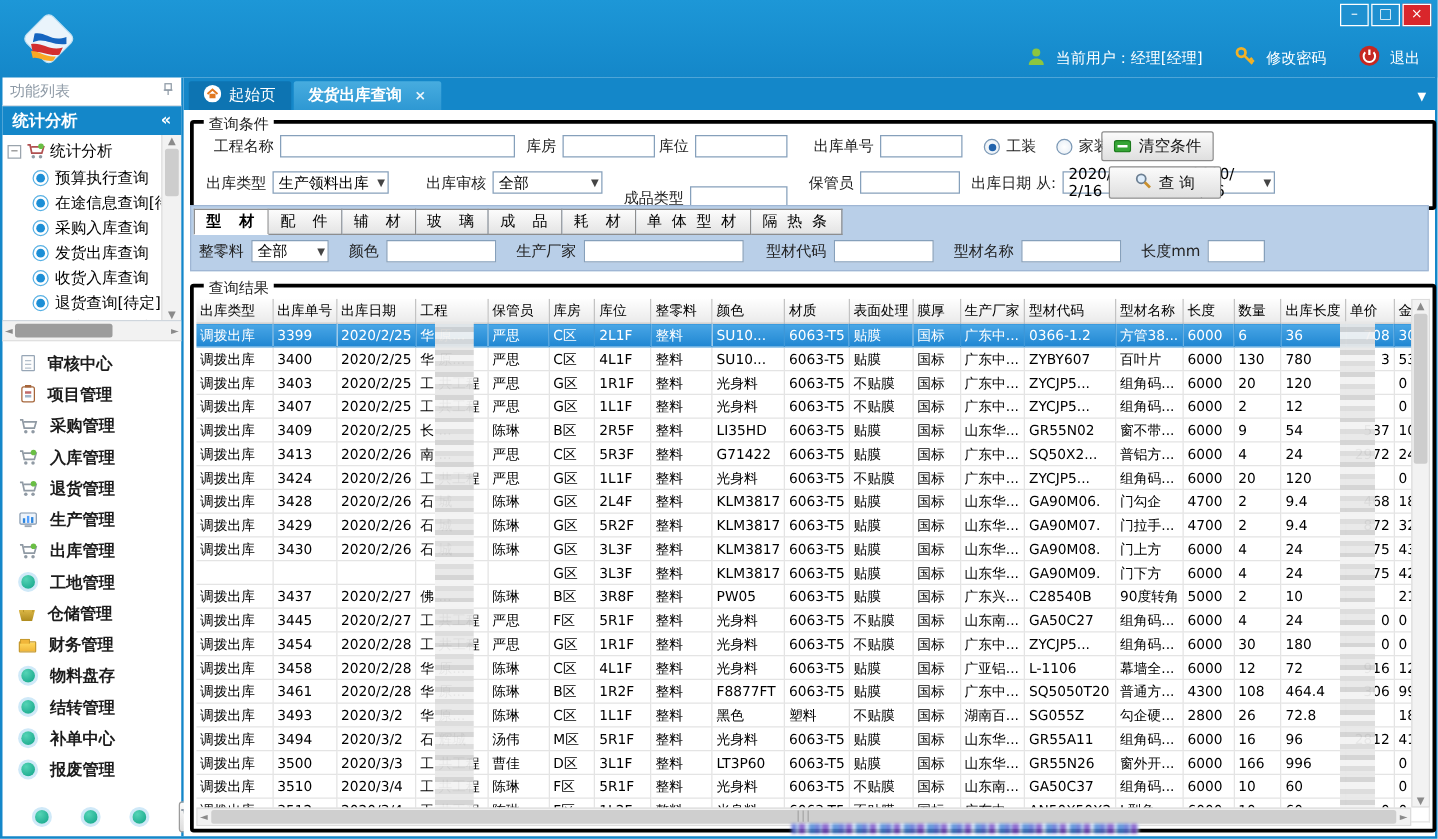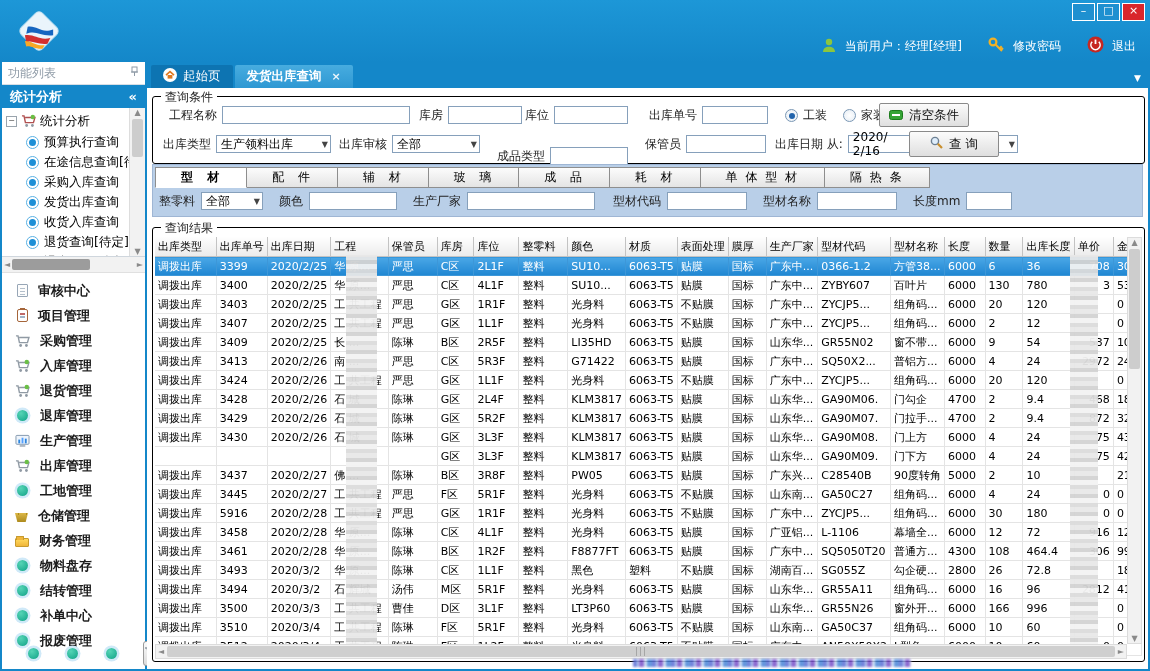--- a/index.html
+++ b/index.html
@@ -62,36 +62,36 @@
 
   
   #main{position:absolute;left:147px;top:62px;width:1001px;height:607px;background:#fff}
   #tabbar{position:absolute;left:0;top:0;width:100%;height:26px;background:#1487c9;display:flex;align-items:flex-end;padding-left:4px;box-sizing:border-box}
   .tab{height:23px;display:flex;align-items:center;gap:6px;padding:0 12px;color:#fff;font-size:12.5px;border-radius:2px 2px 0 0;margin-right:2px}
   #tab-home{background:#0d74b2}
   #tab-active{background:linear-gradient(#47acdf,#2e98d3);font-weight:bold}
   #tab-active .x{font-size:11px;opacity:.9;margin-left:4px}
   #tablist-arrow{position:absolute;right:7px;bottom:5px;color:#fff;font-size:9px}
 
-  .groupbox{position:absolute;border:1px solid #000000;border-radius:3px;background:#fff}
+  .groupbox{position:absolute;border:3px solid #000000;border-radius:3px;background:#fff}
   .gb-title{position:absolute;top:-8px;left:8px;background:#fff;padding:0 4px;font-size:12px;color:#222}
   label{color:#222}
   .tf{border:1px solid #86a0bb;background:#fff;height:18px;box-sizing:border-box}
   .combo{border:1px solid #86a0bb;background:#fff;height:18px;box-sizing:border-box;display:flex;align-items:center;
          justify-content:space-between;padding:0 2px 0 4px;font-size:12px}
   .combo .ca{font-size:8px;color:#444}
   .btn{border:1px solid #8a8a8a;border-radius:2px;background:linear-gradient(#fbfbfb,#dfdfdf);
        display:flex;align-items:center;justify-content:center;gap:6px;font-size:12.5px;color:#111}
   .radio{width:11px;height:11px;border-radius:50%;border:1px solid #7b98b5;background:radial-gradient(#fff,#e4ecf4);position:relative;display:inline-block}
   .radio.on::after{content:"";position:absolute;inset:2.5px;border-radius:50%;background:#2163ac}
   .fld{position:absolute;display:flex;align-items:center;gap:5px}
 
   #bluepanel{position:absolute;left:5px;top:102px;width:991px;height:53px;background:#b9cfe8;border:1px solid #9fb6d4;box-sizing:border-box}
   #mat-tabs{position:absolute;left:2px;top:2px;display:flex}
-  .mtab{height:19px;line-height:19px;padding:0 25px;border:1px solid #8e8e8e;border-left:none;
+  .mtab{height:19px;line-height:19px;padding:0 9px;border:1px solid #8e8e8e;border-left:none;
         background:linear-gradient(#fcfcfc,#e4e4e4);font-size:12px;letter-spacing:2px;white-space:pre}
   .mtab:first-child{border-left:1px solid #8e8e8e}
   .mtab.act{background:#fff;border-bottom:1px solid #fff;font-weight:bold}
   #filter-row{position:absolute;left:6px;top:27px;right:6px;display:flex;align-items:center;gap:6px;font-size:12px}
 
   
   #results-box{left:5px;top:165px;width:991px;height:433px}
   #tbl-wrap{position:absolute;left:2px;top:9px;right:2px;bottom:2px;overflow:hidden}
   table{border-collapse:collapse;table-layout:fixed;font-size:11px}
   th{background:linear-gradient(#fefefe,#ebebeb);border:1px solid #c3c3c3;border-top:none;border-left:none;
@@ -264,24 +264,20 @@
           <svg width="15" height="14" viewBox="0 0 16 15">
             <path d="M1 2h2.2l1.5 7.2h8.6l1.6-5.4H4.4" fill="none" stroke="#909aa4" stroke-width="1.5"></path>
             <circle cx="6" cy="12.3" r="1.5" fill="#909aa4"></circle>
             <circle cx="12.2" cy="12.3" r="1.5" fill="#909aa4"></circle>
             <circle cx="12.6" cy="3.2" r="2.4" fill="#6abf45"></circle>
           </svg>
         </span>
         <span>退货管理</span>
       </div>
       <div class="mitem">
-        <span class="icn icn-circle"></span>
-        <span>退库管理</span>
-      </div>
-      <div class="mitem">
         <span class="icn">
           <svg width="15" height="14" viewBox="0 0 16 15">
             <rect x="1" y="1.5" width="14" height="9.5" rx="1" fill="#eef4fb" stroke="#7f94ab"></rect>
             <rect x="3.5" y="6" width="2" height="4" fill="#2e86de"></rect>
             <rect x="7" y="4" width="2" height="6" fill="#54a0ff"></rect>
             <rect x="10.5" y="5" width="2" height="5" fill="#2e86de"></rect>
             <rect x="5" y="12" width="6" height="1.6" fill="#9aa7b5"></rect>
           </svg>
         </span>
         <span>生产管理</span>
@@ -394,21 +390,21 @@
     <div class="btn" style="position:absolute;left:726px;top:6px;width:88px;height:22px">
       <span><svg width="14" height="10" viewBox="0 0 14 10">
             <rect x="0.5" y="0.5" width="13" height="9" rx="2" fill="#35a435" stroke="#1c7a1c"></rect>
             <rect x="3" y="4" width="8" height="2" fill="#fff"></rect>
           </svg></span>
       <span>清空条件</span>
     </div>
 
     <div class="fld" style="left:10px;top:38px">
       <label>出库类型</label>
-      <span class="combo" style="width:115px">
+      <span class="combo" style="width:93px">
         <span>生产领料出库</span>
         <span class="ca">▼</span>
       </span>
     </div>
     <div class="fld" style="left:186px;top:38px">
       <label>出库审核</label>
       <span class="combo" style="width:88px">
         <span>全部</span>
         <span class="ca">▼</span>
       </span>
@@ -426,21 +422,21 @@
       <span class="combo" style="width:72px">
         <span>2020/ 2/16</span>
         <span class="ca">▼</span>
       </span>
       <label>到:</label>
       <span class="combo" style="width:72px">
         <span>2020/ 3/16</span>
         <span class="ca">▼</span>
       </span>
     </div>
-    <div class="btn" style="position:absolute;left:756px;top:34px;width:88px;height:24px">
+    <div class="btn" style="position:absolute;left:732px;top:34px;width:88px;height:24px">
       <span><svg width="13" height="13" viewBox="0 0 13 13">
             <circle cx="5" cy="5" r="3.6" fill="#dfeefc" stroke="#6c7f92" stroke-width="1.4"></circle>
             <path d="M7.8 7.8 L12 12" stroke="#c98f2d" stroke-width="2.2"></path>
           </svg></span>
       <span>查  询</span>
     </div>
   </div>
 
   <div id="bluepanel">
     <div id="mat-tabs">
@@ -804,21 +800,21 @@
               <td>GA50C27</td>
               <td>组角码...</td>
               <td>6000</td>
               <td>4</td>
               <td>24</td>
               <td class="pr">0</td>
               <td>0</td>
             </tr>
             <tr>
               <td>调拨出库</td>
-              <td>5916</td>
+              <td>3454</td>
               <td>2020/2/28</td>
               <td>工 共工程</td>
               <td>严思</td>
               <td>G区</td>
               <td>1R1F</td>
               <td>整料</td>
               <td>光身料</td>
               <td>6063-T5</td>
               <td>不贴膜</td>
               <td>国标</td>

